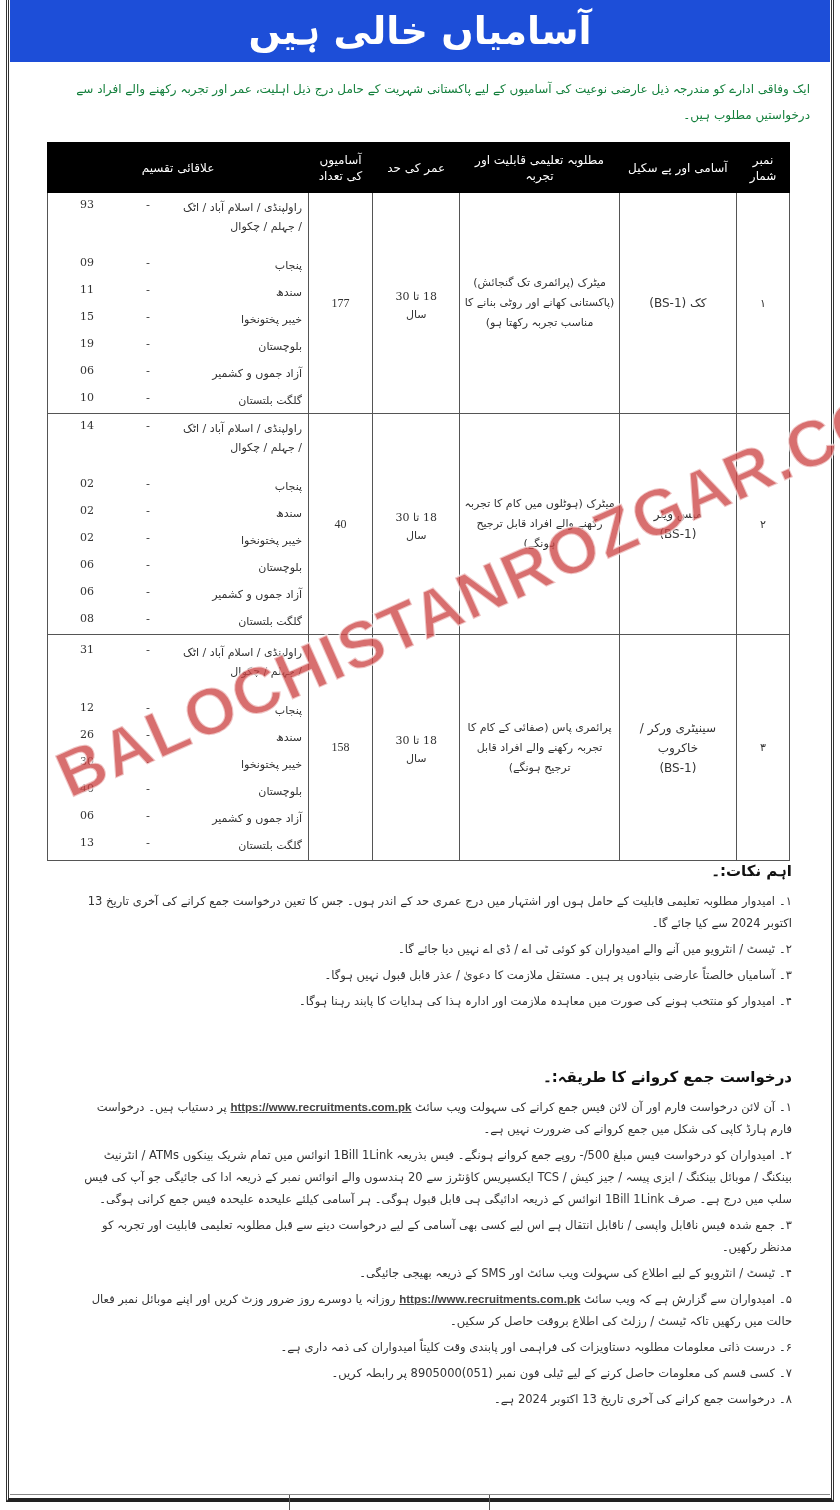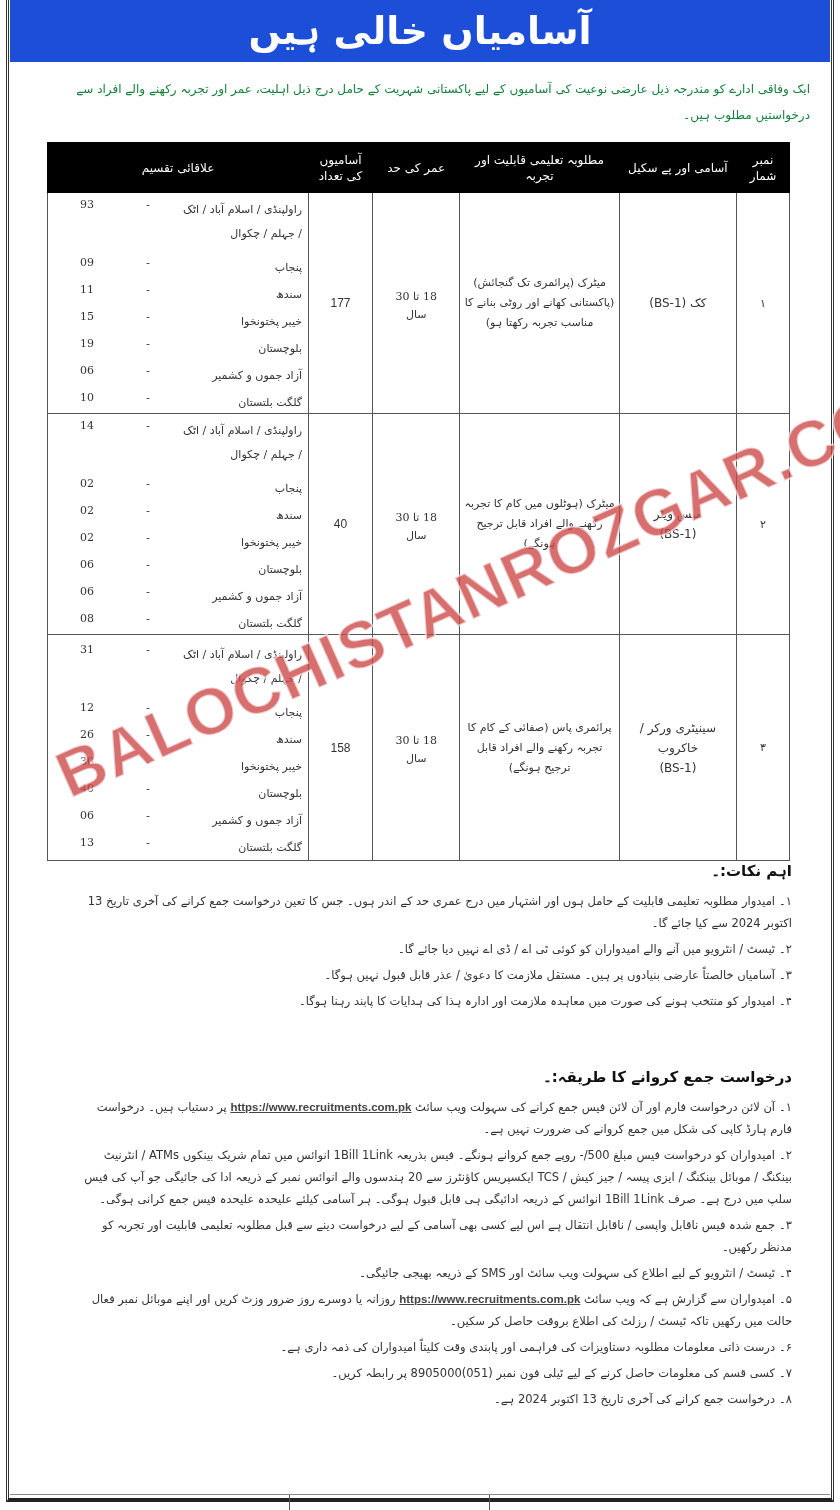--- a/index.html
+++ b/index.html
@@ -35,32 +35,32 @@
   .c-serial { width: 53px; }
   .c-post { width: 118px; }
   .c-qual { width: 160px; }
   .c-age { width: 88px; }
   .c-count { width: 64px; }
   .c-quota { width: 260px; padding: 0 !important; }
 
   .quota-list { width: 100%; }
   .quota-row { display: flex; direction: rtl; align-items: flex-start; height: 27px; font-size: 11px; }
   .quota-row.tall { height: 58px; }
-  .quota-region { width: 130px; text-align: right; padding-right: 6px; line-height: 24px; padding-top: 5px; }
+  .quota-region { width: 130px; text-align: right; padding-right: 6px; line-height: 19px; padding-top: 5px; }
   .quota-dash { width: 60px; text-align: center; padding-top: 5px; }
   .quota-num { width: 70px; text-align: center; padding-left: 8px; padding-top: 5px; font-family: "DejaVu Serif", serif; }
 
   .row1 td { height: 212px; }
   .row2 td { height: 220px; }
   .row3 td { height: 226px; }
 
   .post-name { line-height: 20px; font-size: 12px; }
   .qual-text { line-height: 20px; font-size: 11px; }
   .age-text { font-family: "DejaVu Serif", serif; line-height: 22px; }
-  .count-text { font-family: Liberation Sans, sans-serif; font-size: 12px; }
+  .count-text { font-family: Liberation Serif, serif; font-size: 12px; }
 
   .section-head {
     position: absolute; right: 48px; font-size: 15px; font-weight: bold; direction: rtl; color: #111;
   }
   .notes {
     position: absolute; right: 48px; width: 750px; direction: rtl; font-size: 11.5px; color: #333;
   }
   .note { line-height: 22px; text-align: right; margin-bottom: 4px; margin-left: 38px; }
   .note .num { margin-left: 4px; }
   .ltr { direction: ltr; unicode-bidi: embed; font-family: "Liberation Sans", sans-serif; font-weight: bold; }

